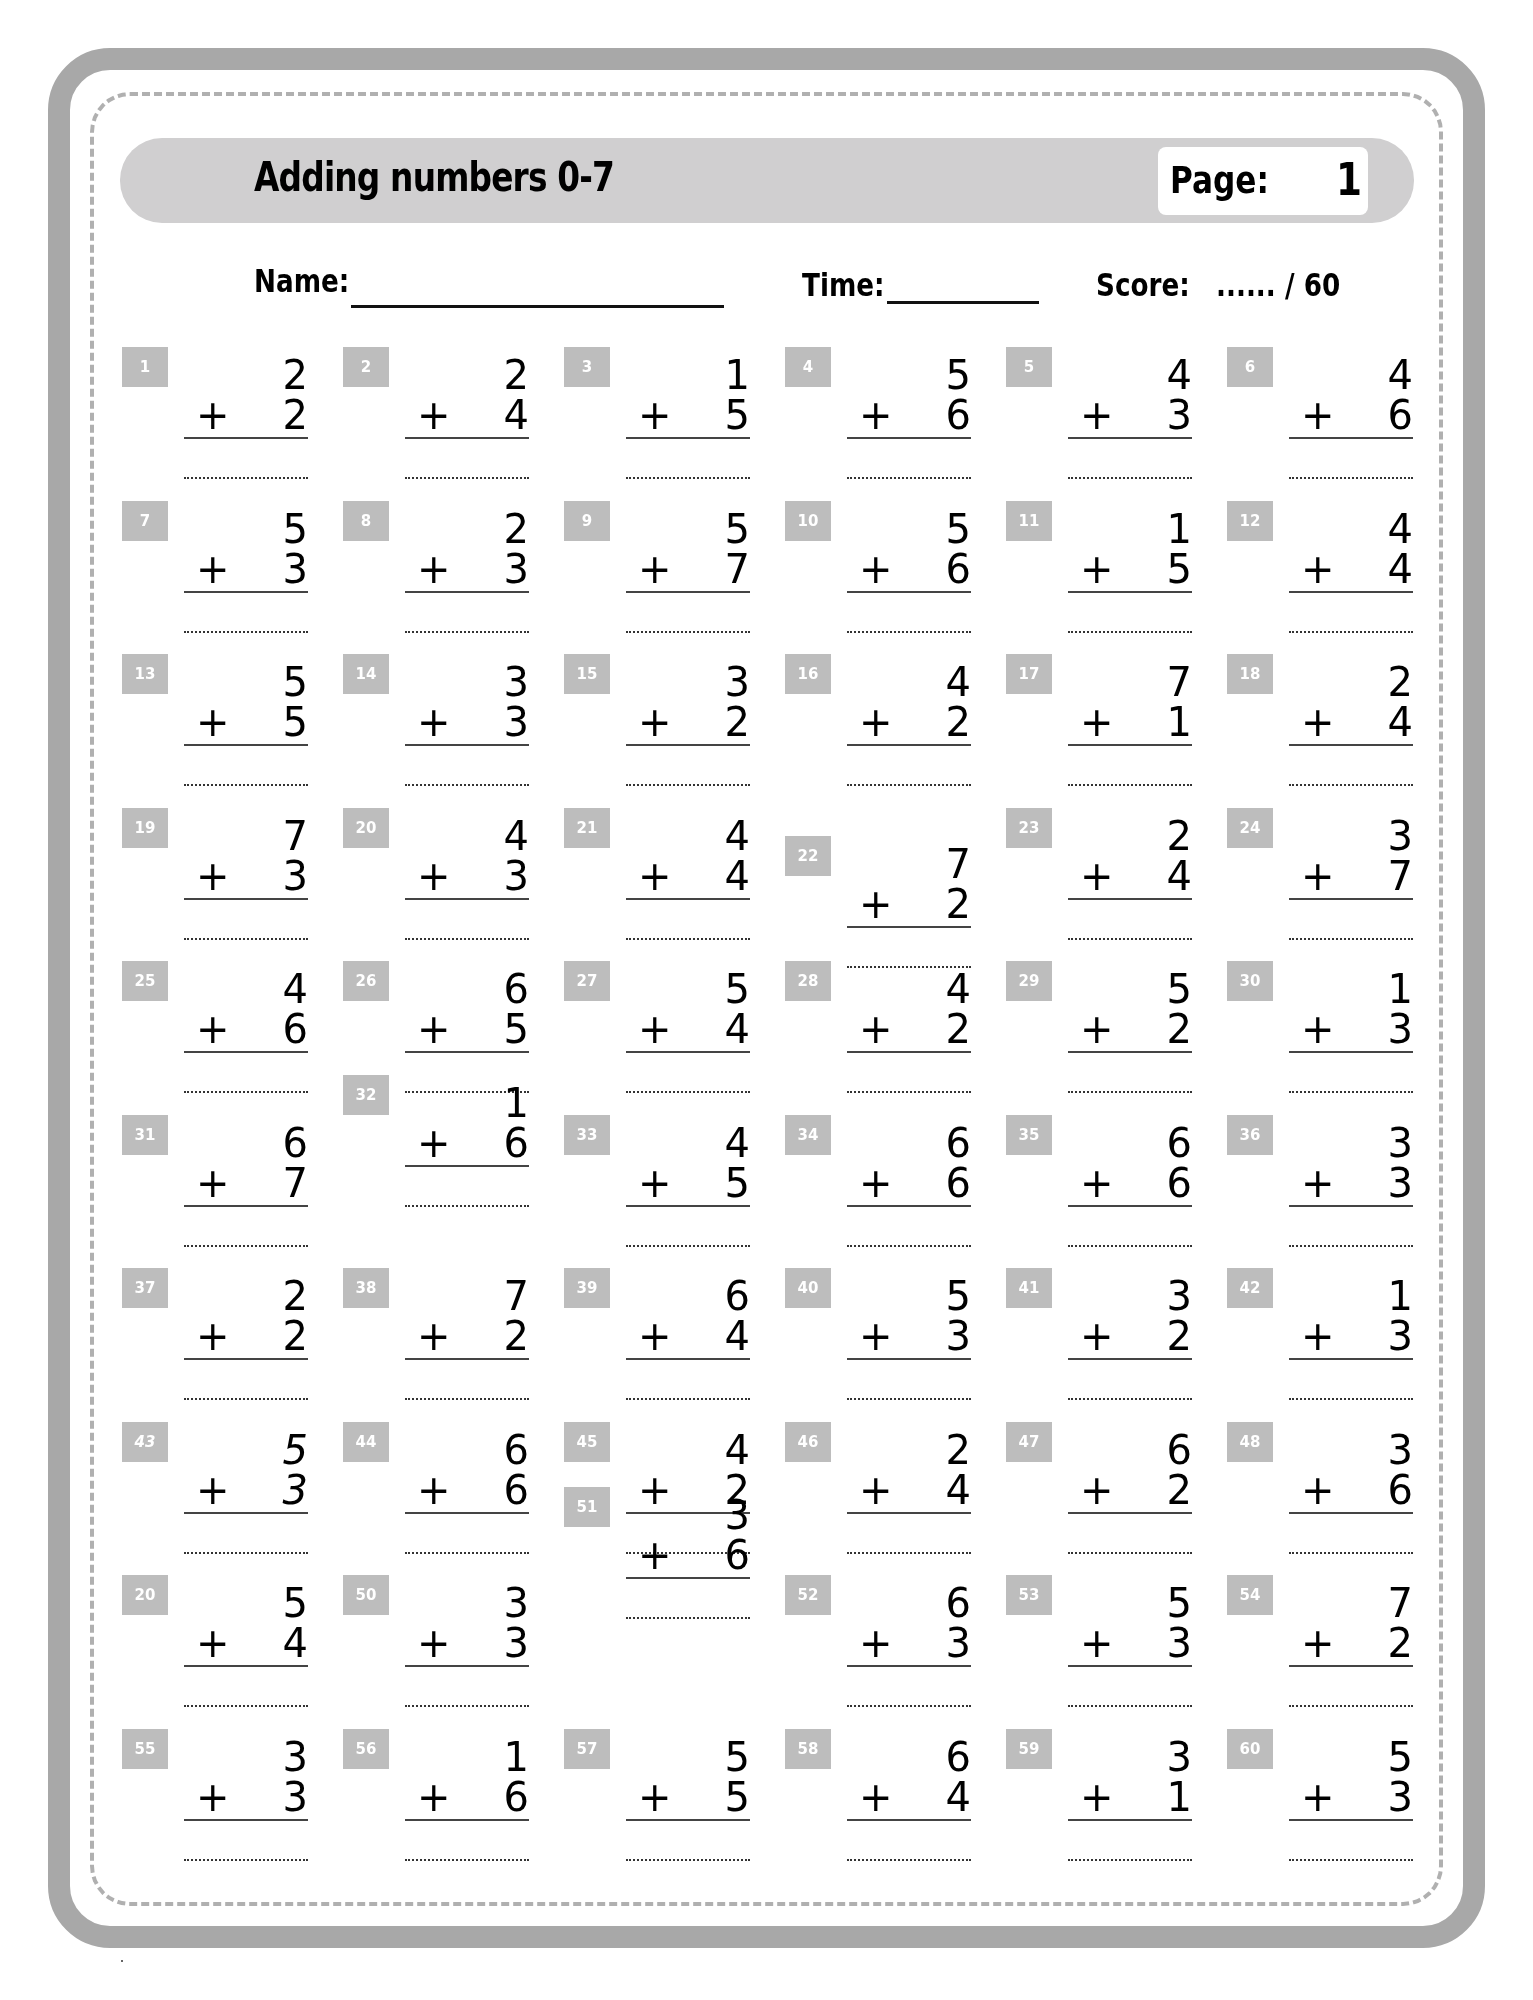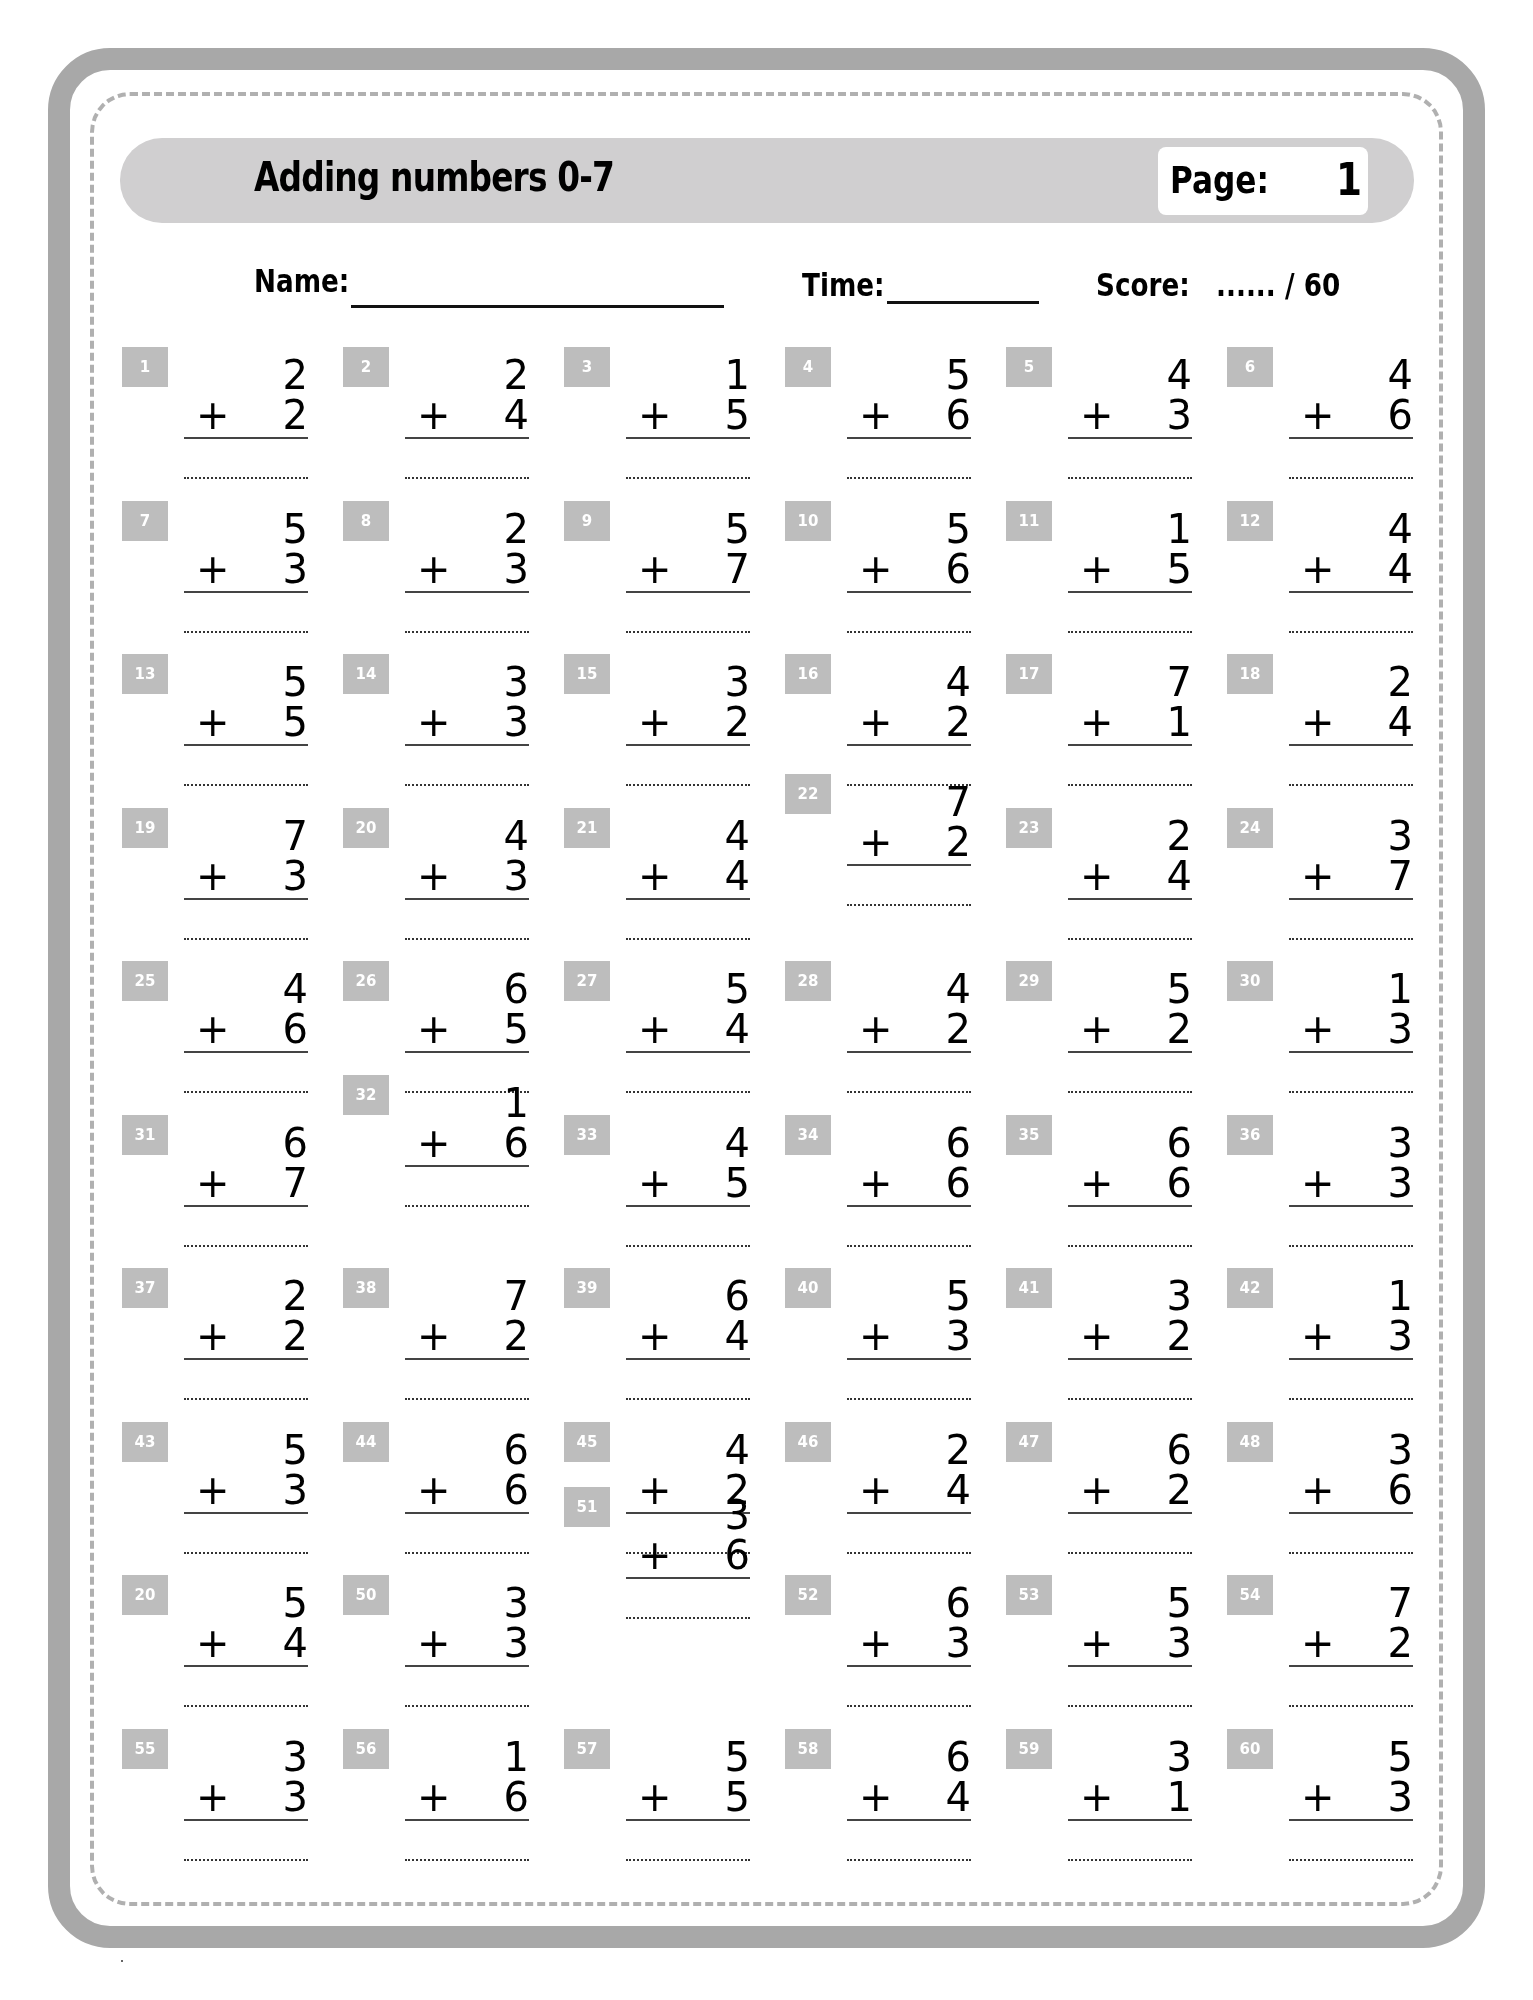--- a/index.html
+++ b/index.html
@@ -205,21 +205,21 @@
       <div class="answer"></div>
     </div>
     <div class="cell" style="left: 564px; top: 808px;">
       <div class="num-box">21</div>
       <div class="top-num">4</div>
       <div class="plus">+</div>
       <div class="bot-num">4</div>
       <div class="rule"></div>
       <div class="answer"></div>
     </div>
-    <div class="cell" style="left: 785px; top: 774px;">
+    <div class="cell" style="left: 785px; top: 836px;">
       <div class="num-box">22</div>
       <div class="top-num">7</div>
       <div class="plus">+</div>
       <div class="bot-num">2</div>
       <div class="rule"></div>
       <div class="answer"></div>
     </div>
     <div class="cell" style="left: 1006px; top: 808px;">
       <div class="num-box">23</div>
       <div class="top-num">2</div>
@@ -373,21 +373,21 @@
       <div class="answer"></div>
     </div>
     <div class="cell" style="left: 1227px; top: 1268px;">
       <div class="num-box">42</div>
       <div class="top-num">1</div>
       <div class="plus">+</div>
       <div class="bot-num">3</div>
       <div class="rule"></div>
       <div class="answer"></div>
     </div>
-    <div class="cell" style="left: 122px; top: 1422px;">
+    <div class="cell" style="left: 122px; top: 1422px; font-style: italic;">
       <div class="num-box">43</div>
       <div class="top-num">5</div>
       <div class="plus">+</div>
       <div class="bot-num">3</div>
       <div class="rule"></div>
       <div class="answer"></div>
     </div>
     <div class="cell" style="left: 343px; top: 1422px; text-decoration: underline;">
       <div class="num-box">44</div>
       <div class="top-num">6</div>

